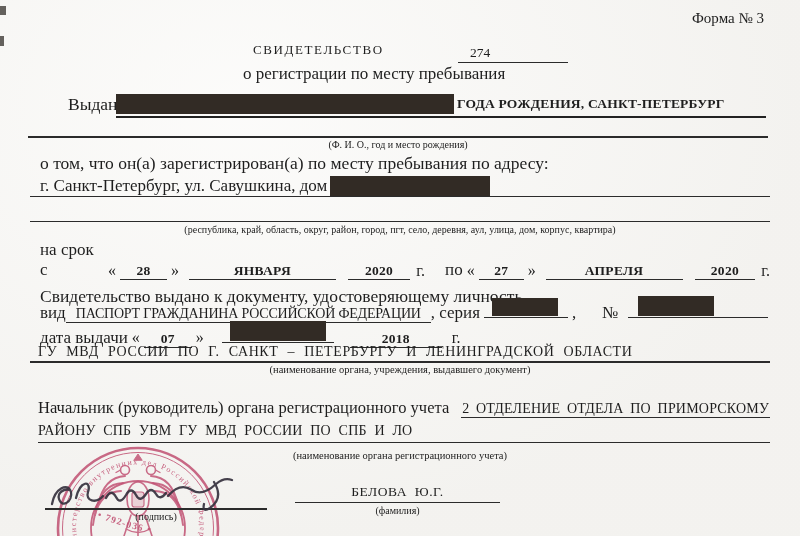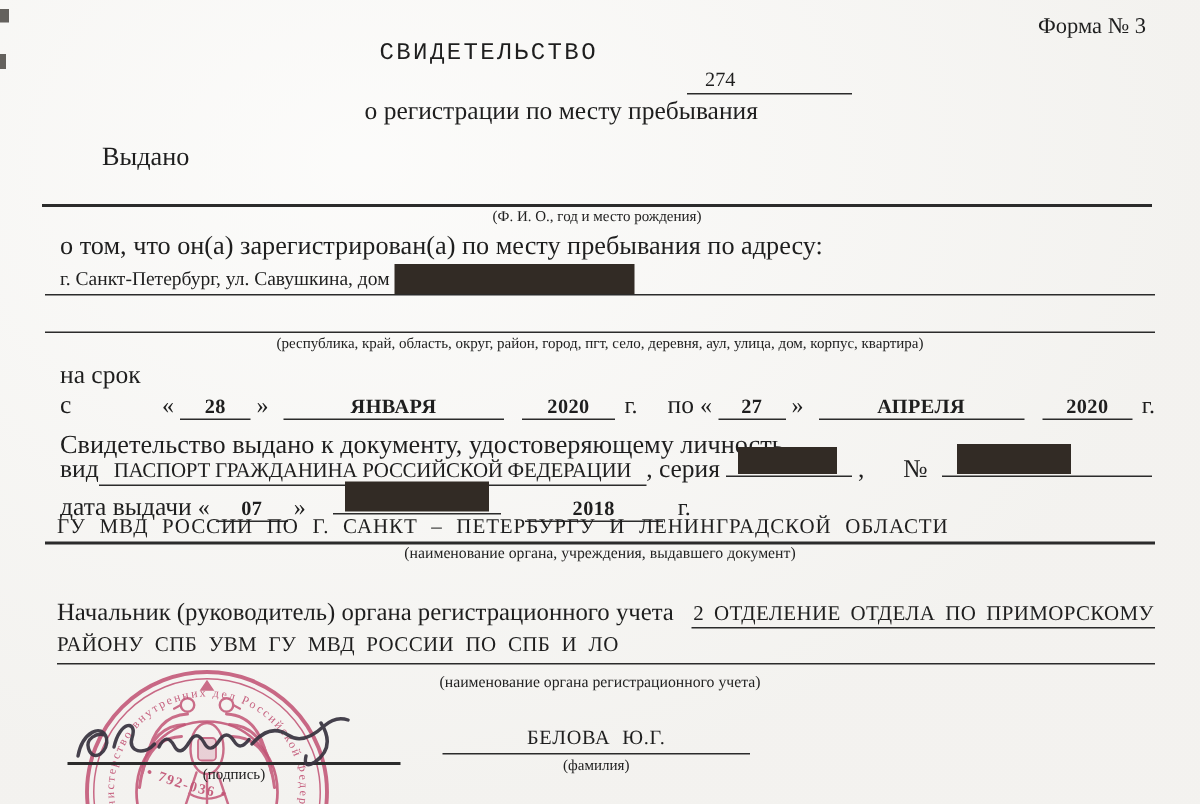--- a/index.html
+++ b/index.html
@@ -13,39 +13,39 @@
     background:var(--paper);
     background-image:radial-gradient(ellipse at 30% 20%, rgba(255,255,255,.6), rgba(0,0,0,.015) 70%);
     font-family:"Liberation Serif","DejaVu Serif",serif;
     color:var(--ink);
   }
   .speck{position:absolute;left:0;background:#4a4642;opacity:.85;}
   .s1{top:6px;width:6px;height:9px;}
   .s2{top:36px;width:4px;height:10px;}
 
   .form-label{position:absolute;top:10px;right:36px;font-size:15px;}
-  .title{position:absolute;left:253px;top:26px;font-size:16px;letter-spacing:1.6px;font-family:Liberation Mono, monospace;}
+  .title{position:absolute;left:253px;top:42px;font-size:13px;letter-spacing:1.6px;}
   .number-cell{position:absolute;left:458px;top:42px;width:110px;height:21px;
     border-bottom:1.5px solid var(--line);font-size:13.5px;padding-left:12px;line-height:21px;}
   .subtitle{position:absolute;left:243px;top:64px;font-size:17px;}
 
   .issued-label{position:absolute;left:68px;top:94px;font-size:17.5px;}
   .issued-value{position:absolute;left:116px;top:92px;width:650px;height:26px;
     border-bottom:2px solid #222;display:flex;align-items:center;}
   .redact{background:var(--redaction);display:inline-block;}
   .bar-name{width:338px;height:20px;}
   .issued-bold{font-weight:bold;font-size:13.5px;letter-spacing:.2px;margin-left:3px;white-space:nowrap;}
 
   .rule{position:absolute;border-top:1.5px solid var(--line);}
   .fio-rule{left:28px;top:136px;width:740px;border-top-width:2px;}
   .caption{position:absolute;font-size:10px;text-align:center;color:#222;}
   .fio-caption{left:28px;top:139px;width:740px;}
 
   .statement{position:absolute;left:40px;top:153px;font-size:17.5px;}
-  .address-row{position:absolute;left:40px;top:176px;display:flex;align-items:center;font-size:13px;}
+  .address-row{position:absolute;left:40px;top:176px;display:flex;align-items:center;font-size:17px;}
   .bar-house{width:160px;height:20px;margin-left:3px;}
   .addr-rule1{left:30px;top:196px;width:740px;}
   .addr-rule2{left:30px;top:221px;width:740px;}
   .addr-caption{left:30px;top:224px;width:740px;}
 
   .row{display:flex;align-items:flex-end;}
   .period-row{position:absolute;left:40px;top:240px;width:730px;font-size:17px;}
   .cell{display:inline-block;border-bottom:1.5px solid var(--line);text-align:center;}
   .bold{font-weight:bold;font-size:13.5px;letter-spacing:.3px;}
   .q{font-size:16px;margin:0 4px;}
@@ -130,20 +130,24 @@
       <rect x="79" y="49" width="12" height="15" rx="2.5" stroke-width="1.2" fill="var(--stamp)" fill-opacity="0.25"></rect>
       <path d="M78 72 L 71 93 M85 74 L 85 96 M92 72 L 99 93" stroke-width="1.6"></path>
       <path d="M73 86 Q 85 93 97 86" stroke-width="1.4"></path>
     </g>
     <text font-size="9.5" fill="var(--stamp)" letter-spacing="1.2" font-weight="bold" opacity="0.92" font-family="Liberation Serif, DejaVu Serif, serif">
       <textPath href="#codePath" startOffset="0">• 792-036 •</textPath>
     </text>
   </svg>
 
   <div class="issued-label">Выдано</div>
+  <div class="issued-value">
+    <span class="redact bar-name"></span>
+    <span class="issued-bold">ГОДА РОЖДЕНИЯ, САНКТ-ПЕТЕРБУРГ</span>
+  </div>
   <div class="rule fio-rule"></div>
   <div class="caption fio-caption">(Ф. И. О., год и место рождения)</div>
 
   <div class="statement">о том, что он(а) зарегистрирован(а) по месту пребывания по адресу:</div>
   <div class="address-row">
     <span>г. Санкт-Петербург, ул. Савушкина, дом</span>
     <span class="redact bar-house"></span>
   </div>
   <div class="rule addr-rule1"></div>
   <div class="rule addr-rule2"></div>

